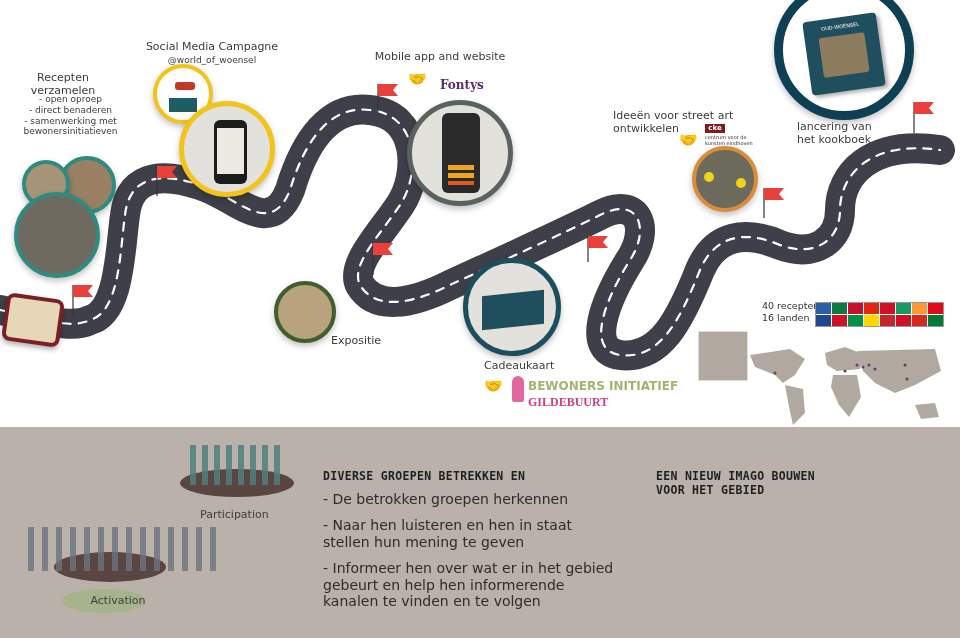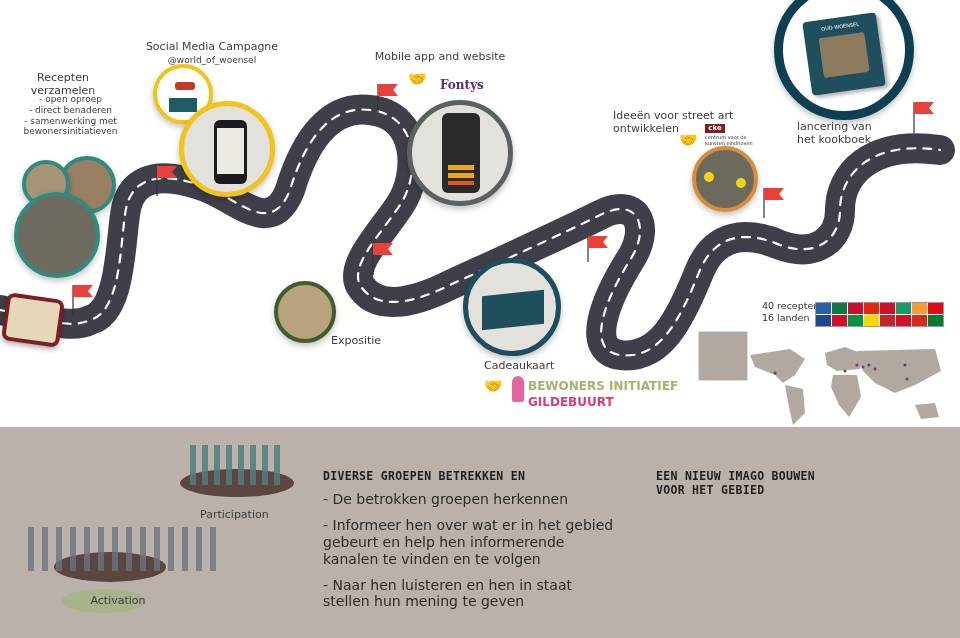--- a/index.html
+++ b/index.html
@@ -102,21 +102,21 @@
 <div class="abs label" style="left:331px;top:335px;">Expositie</div>
 
 <div class="circle" style="left:463px;top:258px;width:98px;height:98px;border:5px solid #1d4e5e;">
   <div style="position:absolute;left:14px;top:30px;width:62px;height:34px;background:#1f4f5c;transform:skewY(-6deg);"></div>
 </div>
 <div class="abs label" style="left:484px;top:360px;">Cadeaukaart</div>
 <div class="abs handshake" style="left:484px;top:377px;">🤝</div>
 <div class="abs" style="left:512px;top:376px;width:12px;height:26px;background:#e3669e;border-radius:6px 6px 2px 2px;"></div>
 <div class="abs" style="left:528px;top:379px;font-size:12px;font-weight:bold;line-height:1.3;">
   <div style="color:#a2b46d;">BEWONERS INITIATIEF</div>
-  <div style="color:#d63b7a;">GILDEBUURT</div>
+  <div style="color:#d63b7a;font-family:Liberation Serif, serif;">GILDEBUURT</div>
 </div>
 
 <div class="abs label" style="left:613px;top:110px;">
   <div>Ideeën voor street art</div>
   <div>ontwikkelen</div>
 </div>
 <div class="abs" style="left:705px;top:124px;width:20px;height:9px;background:#7f1d1d;color:#fff;font-size:7px;font-weight:bold;text-align:center;line-height:9px;">cke</div>
 <div class="abs handshake" style="left:679px;top:131px;">🤝</div>
 <div class="abs" style="left:705px;top:134px;font-size:5px;line-height:1.2;color:#333;">
   <div>centrum voor de</div>
@@ -190,22 +190,22 @@
   <div class="abs" style="left:28px;top:100px;width:190px;height:44px;background:repeating-linear-gradient(90deg,#6b7380 0 6px,transparent 6px 14px);opacity:0.8;"></div>
   <div class="abs" style="left:62px;top:162px;width:84px;height:24px;background:#a7b38b;border-radius:50%;"></div>
   <div class="abs label center" style="left:76px;top:168px;width:84px;">Activation</div>
 
   <div class="abs" style="left:323px;top:42px;width:300px;">
     <div class="btitle">
       <div>DIVERSE GROEPEN BETREKKEN EN</div>
     </div>
     <div class="btext" style="margin-top:8px;">
       <p>- De betrokken groepen herkennen</p>
+      <p> - Naar hen luisteren en hen in staat stellen hun mening te geven</p>
       <p>- Informeer hen over wat er in het gebied gebeurt en help hen informerende kanalen te vinden en te volgen</p>
-      <p> - Naar hen luisteren en hen in staat stellen hun mening te geven</p>
     </div>
   </div>
 
   <div class="abs" style="left:656px;top:42px;width:280px;">
     <div class="btitle">
       <div>EEN NIEUW IMAGO BOUWEN</div>
       <div>VOOR HET GEBIED</div>
     </div>
   </div>
 </div>

